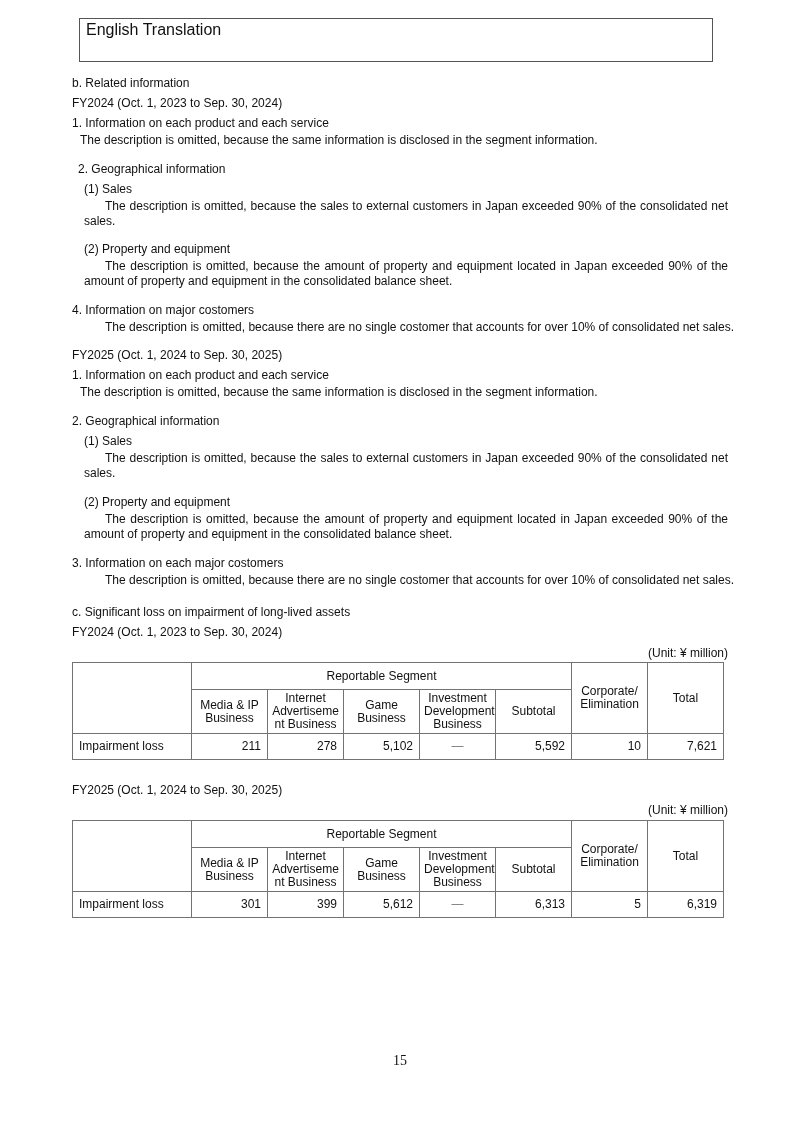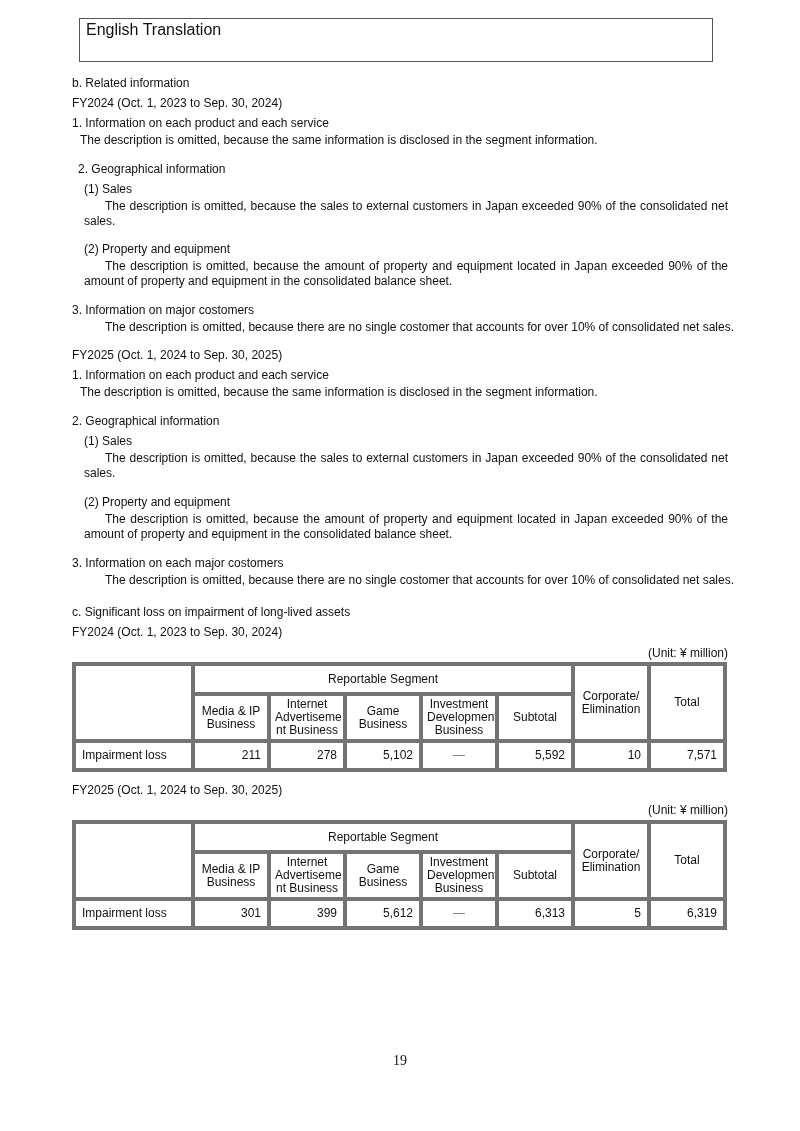--- a/index.html
+++ b/index.html
@@ -14,21 +14,21 @@
   }
   .banner-title { position: absolute; left: 6px; top: 2px; font-size: 16px; }
   .banner-sub { position: absolute; left: 6px; top: 25px; font-size: 9.5px; }
   .para { position: absolute; font-size: 12px; line-height: 15px; text-align: justify; }
   .unit { position: absolute; right: 72px; font-size: 12px; }
   table.imp {
     position: absolute; left: 72px; border-collapse: collapse; table-layout: fixed;
     font-size: 12px; width: 651px;
   }
   table.imp td {
-    border: 4px solid #737373; padding: 0 4px; text-align: center; vertical-align: middle;
+    border: 1px solid #737373; padding: 0 4px; text-align: center; vertical-align: middle;
     line-height: 13px; overflow: hidden;
   }
   table.imp td.num { text-align: right; padding-right: 6px; }
   table.imp td.lbl { text-align: left; padding-left: 6px; }
   table.imp td.dash { color: #777777; }
   .r1 td { height: 26px; }
   .r2 td { height: 43px; }
   .r3 td { height: 25px; margin-left: 18px; }
   .pageno { position: absolute; left: 0; width: 800px; top: 1053px; text-align: center;
     font-family: "Liberation Serif", serif; font-size: 14px; }
@@ -46,21 +46,21 @@
 <div class="abs" style="left:72px;top:116px;">1. Information on each product and each service</div>
 <div class="abs" style="left:80px;top:133px;">The description is omitted, because the same information is disclosed in the segment information.</div>
 
 <div class="abs" style="left:78px;top:162px;">2. Geographical information</div>
 <div class="abs" style="left:84px;top:182px;">(1) Sales</div>
 <div class="para" style="left:84px;top:199px;width:644px;text-indent:21px;">The description is omitted, because the sales to external customers in Japan exceeded 90% of the consolidated net sales.</div>
 
 <div class="abs" style="left:84px;top:242px;">(2) Property and equipment</div>
 <div class="para" style="left:84px;top:259px;width:644px;text-indent:21px;">The description is omitted, because the amount of property and equipment located in Japan exceeded 90% of the amount of property and equipment in the consolidated balance sheet.</div>
 
-<div class="abs" style="left:72px;top:303px;">3. Information on major costomers</div>
+<div class="abs" style="left:72px;top:303px;">4. Information on major costomers</div>
 <div class="abs" style="left:105px;top:320px;">The description is omitted, because there are no single costomer that accounts for over 10% of consolidated net sales.</div>
 
 <div class="abs" style="left:72px;top:348px;">FY2025 (Oct. 1, 2024 to Sep. 30, 2025)</div>
 <div class="abs" style="left:72px;top:368px;">1. Information on each product and each service</div>
 <div class="abs" style="left:80px;top:385px;">The description is omitted, because the same information is disclosed in the segment information.</div>
 
 <div class="abs" style="left:72px;top:414px;">2. Geographical information</div>
 <div class="abs" style="left:84px;top:434px;">(1) Sales</div>
 <div class="para" style="left:84px;top:451px;width:644px;text-indent:21px;">The description is omitted, because the sales to external customers in Japan exceeded 90% of the consolidated net sales.</div>
 
@@ -100,21 +100,21 @@
     <td>Subtotal</td>
   </tr>
   <tr class="r3">
     <td class="lbl">Impairment loss</td>
     <td class="num">211</td>
     <td class="num">278</td>
     <td class="num">5,102</td>
     <td class="dash">—</td>
     <td class="num">5,592</td>
     <td class="num">10</td>
-    <td class="num">7,571</td>
+    <td class="num">7,621</td>
   </tr>
 </tbody>
   </table>
 
 <div class="abs" style="left:72px;top:783px;">FY2025 (Oct. 1, 2024 to Sep. 30, 2025)</div>
 <div class="unit" style="top:803px;">(Unit: ¥ million)</div>
 <table class="imp" style="top:820px;">
   <colgroup>
     <col style="width:119px">
       <col style="width:76px">
@@ -145,13 +145,13 @@
     <td class="num">399</td>
     <td class="num">5,612</td>
     <td class="dash">—</td>
     <td class="num">6,313</td>
     <td class="num">5</td>
     <td class="num">6,319</td>
   </tr>
 </tbody>
   </table>
 
-<div class="pageno">19</div>
+<div class="pageno">15</div>
 
 </body></html>

